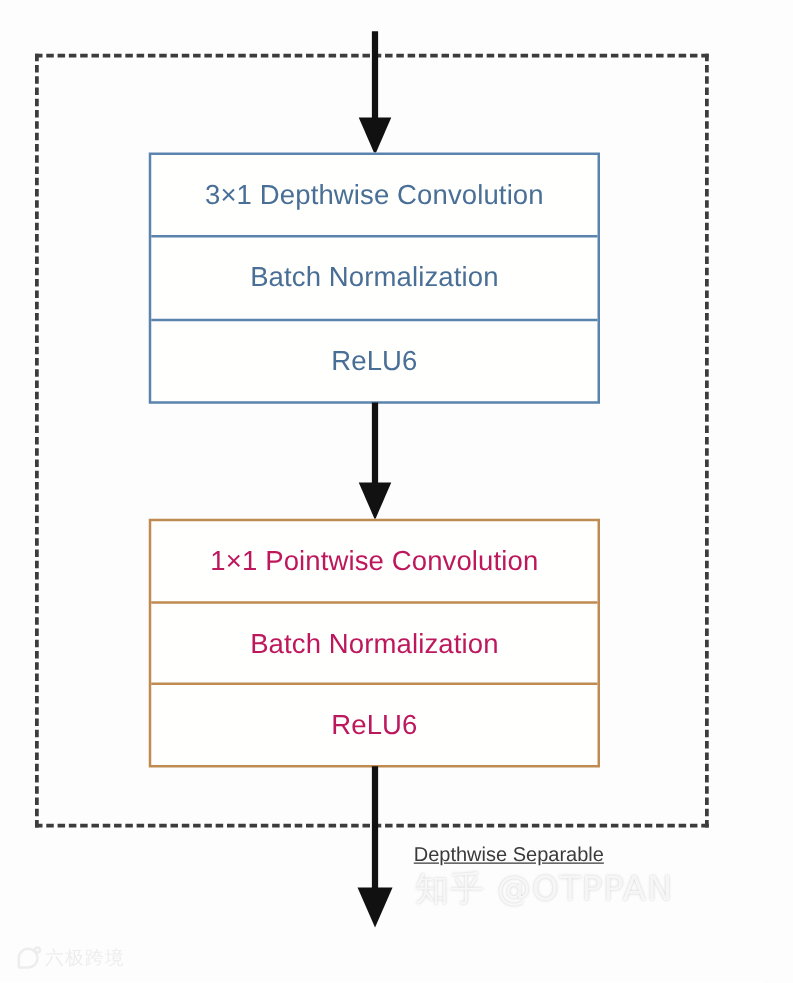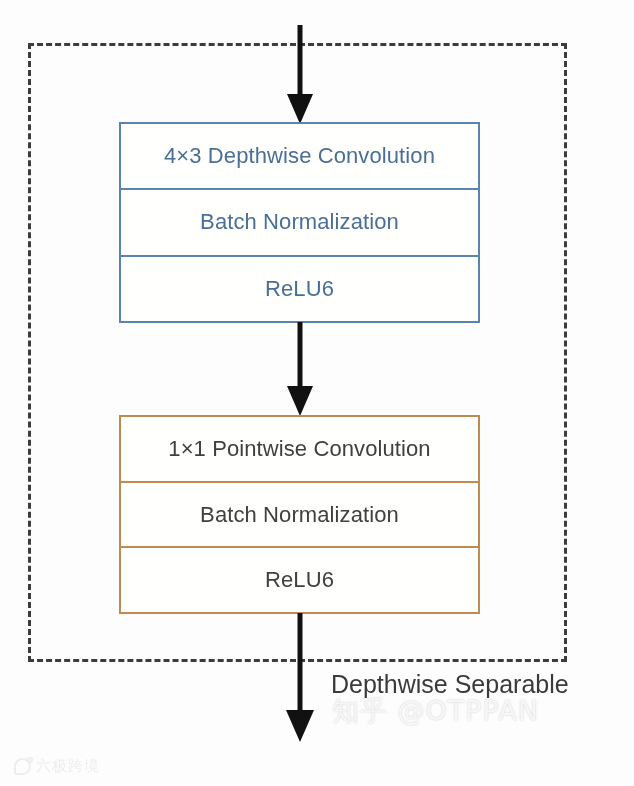--- a/index.html
+++ b/index.html
@@ -66,21 +66,21 @@
 
   
   #block-pointwise {
     left: 119px;
     top: 415px;
     width: 361px;
     height: 199px;
     border: 2.5px solid #c08b52;
   }
   #block-pointwise .row {
-    color: #404040;
+    color: #be185d;
     border-bottom: 2.5px solid #c08b52;
   }
   #block-pointwise .row:last-child {
     border-bottom: none;
   }
 
   
   .arrow {
     position: absolute;
     left: 0;
@@ -88,24 +88,25 @@
     overflow: visible;
   }
 
   
   .caption {
     position: absolute;
     left: 331px;
     top: 669px;
     width: 258px;
     color: #3a3a3a;
-    font-size: 25px;
+    font-size: 16px;
     line-height: 31px;
     text-align: left;
     white-space: nowrap;
+    text-decoration: underline;
   }
 
   
   .watermark-zhihu {
     position: absolute;
     left: 332px;
     top: 693px;
     font-size: 27px;
     color: rgba(255,255,255,0.78);
     text-shadow: 0 0 2px rgba(160,160,160,0.55);
@@ -157,21 +158,21 @@
 <div id="canvas">
 
   <div class="dashed-region"></div>
 
   <svg class="arrow" width="634" height="786" aria-hidden="true">
     <line x1="300" y1="25" x2="300" y2="105" stroke="#111111" stroke-width="5"></line>
     <polygon points="300,124 287,94 313,94" fill="#111111"></polygon>
   </svg>
 
   <div class="block" id="block-depthwise">
-    <div class="row">4×3 Depthwise Convolution</div>
+    <div class="row">3×1 Depthwise Convolution</div>
     <div class="row">Batch Normalization</div>
     <div class="row">ReLU6</div>
   </div>
 
   <svg class="arrow" width="634" height="786" aria-hidden="true">
     <line x1="300" y1="322" x2="300" y2="398" stroke="#111111" stroke-width="5"></line>
     <polygon points="300,416 287,386 313,386" fill="#111111"></polygon>
   </svg>
 
   <div class="block" id="block-pointwise">

